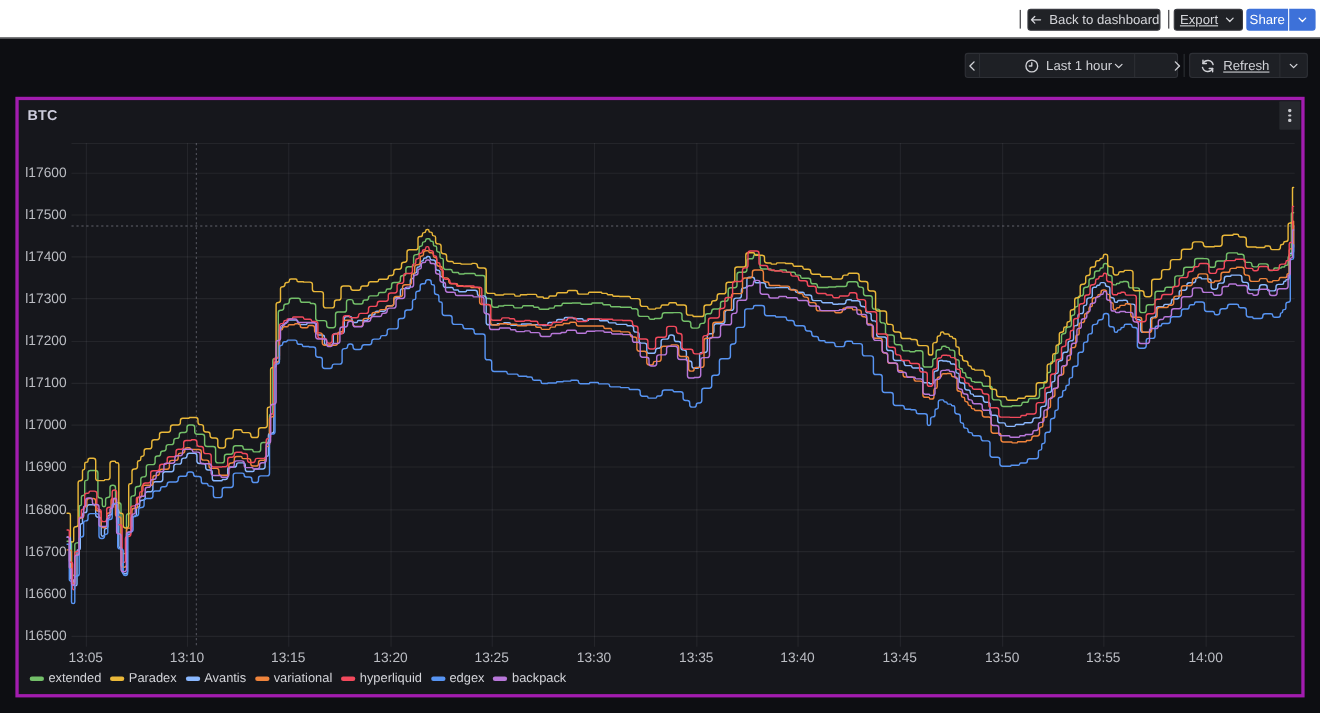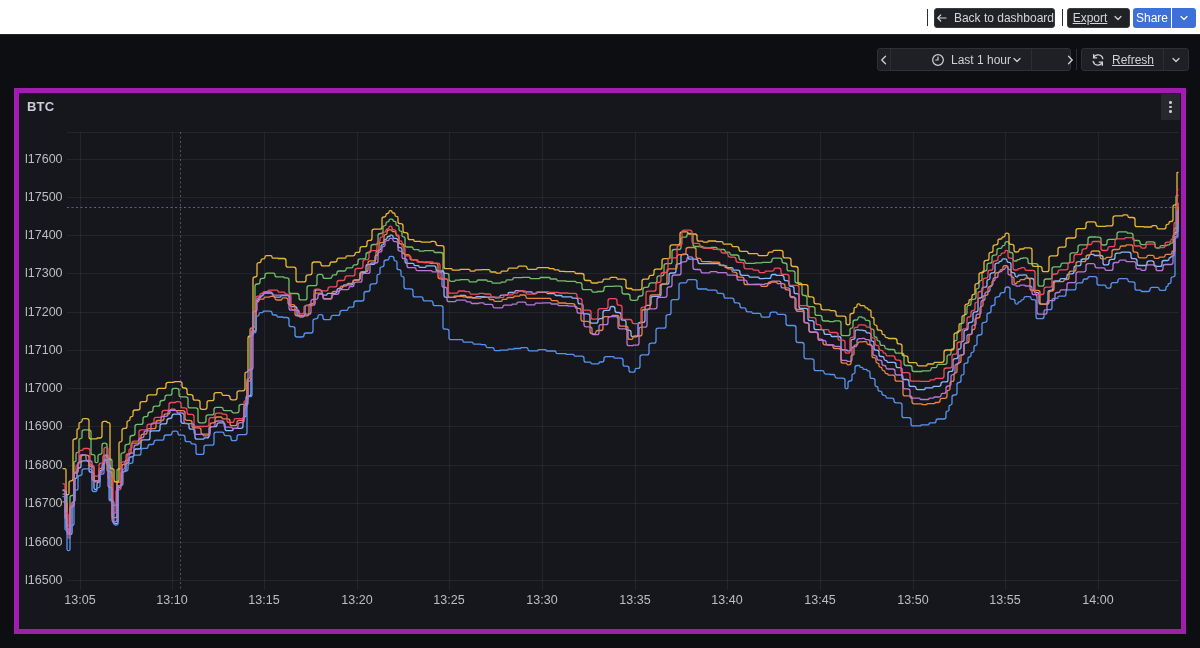--- a/index.html
+++ b/index.html
@@ -1,21 +1,21 @@
 <!DOCTYPE html>
 <html><head><meta charset="utf-8"><style>
 * { margin:0; padding:0; box-sizing:border-box; }
 html,body { width:1200px; height:648px; background:#0d0e12; font-family:"Liberation Sans",sans-serif; overflow:hidden; }
 .topbar { position:absolute; left:0; top:0; width:1200px; height:35px; background:#ffffff; border-bottom:1px solid #222327; }
 .tdiv { position:absolute; top:9px; width:1px; height:17px; background:#2e2f34; }
 .btn { position:absolute; top:8px; height:20px; white-space:nowrap; border:1px solid #393a40; border-radius:3px; background:#202226; color:#d5d6da; font-size:12px; font-weight:500; display:flex; align-items:center; justify-content:center; }
 .blue { background:#3d71d9; border:none; color:#fff; }
 .grp { position:absolute; top:48px; height:23px; white-space:nowrap; background:#1e2025; border:1px solid #2e3036; border-radius:3px; color:#d0d1d6; font-size:12px; font-weight:500; display:flex; align-items:stretch; }
 .seg { display:flex; align-items:center; border-right:1px solid #2c2e33; }
-.panel { position:absolute; left:14px; top:88px; width:1172px; height:546px; background:#16171c; border:5px solid #a21caf; }
+.panel { position:absolute; left:14px; top:88px; width:1172px; height:546px; background:#16171c; border:3px solid #a21caf; }
 .ptitle { position:absolute; left:8px; top:0px; height:26px; display:flex; align-items:center; color:#ccccdc; font-size:13px; font-weight:600; padding-left:0; letter-spacing:0.2px; }
 .kebab { position:absolute; right:1px; top:1px; width:19px; height:26px; background:#26282d; border-radius:1px; display:flex; align-items:center; justify-content:center; flex-direction:column; gap:2px; }
 .kebab i { width:2.5px; height:2.5px; border-radius:50%; background:#c8c9ce; display:block; }
 .legend { position:absolute; left:10px; top:519px; display:flex; align-items:center; font-size:11.7px; color:#d2d3d8; }
 .litem { display:flex; align-items:center; margin-right:8px; }
 .sw { width:13px; height:4px; border-radius:2px; margin-right:4px; }
 svg text { font-family:"Liberation Sans",sans-serif; }
 </style></head>
 <body>
 <div class="topbar">
@@ -134,12 +134,21 @@
 <text x="430" y="511" text-anchor="middle">13:25</text>
 <text x="523" y="511" text-anchor="middle">13:30</text>
 <text x="616" y="511" text-anchor="middle">13:35</text>
 <text x="708" y="511" text-anchor="middle">13:40</text>
 <text x="801" y="511" text-anchor="middle">13:45</text>
 <text x="894" y="511" text-anchor="middle">13:50</text>
 <text x="986" y="511" text-anchor="middle">13:55</text>
 <text x="1079" y="511" text-anchor="middle">14:00</text>
 </g>
 </svg>
+  <div class="legend">
+    <div class="litem"><span class="sw" style="background:#73BF69"></span>extended</div>
+    <div class="litem"><span class="sw" style="background:#EAB839"></span>Paradex</div>
+    <div class="litem"><span class="sw" style="background:#8AB8FF"></span>Avantis</div>
+    <div class="litem"><span class="sw" style="background:#EF843C"></span>variational</div>
+    <div class="litem"><span class="sw" style="background:#F2495C"></span>hyperliquid</div>
+    <div class="litem"><span class="sw" style="background:#5794F2"></span>edgex</div>
+    <div class="litem"><span class="sw" style="background:#B877D9"></span>backpack</div>
+  </div>
 </div>
 </body></html>

